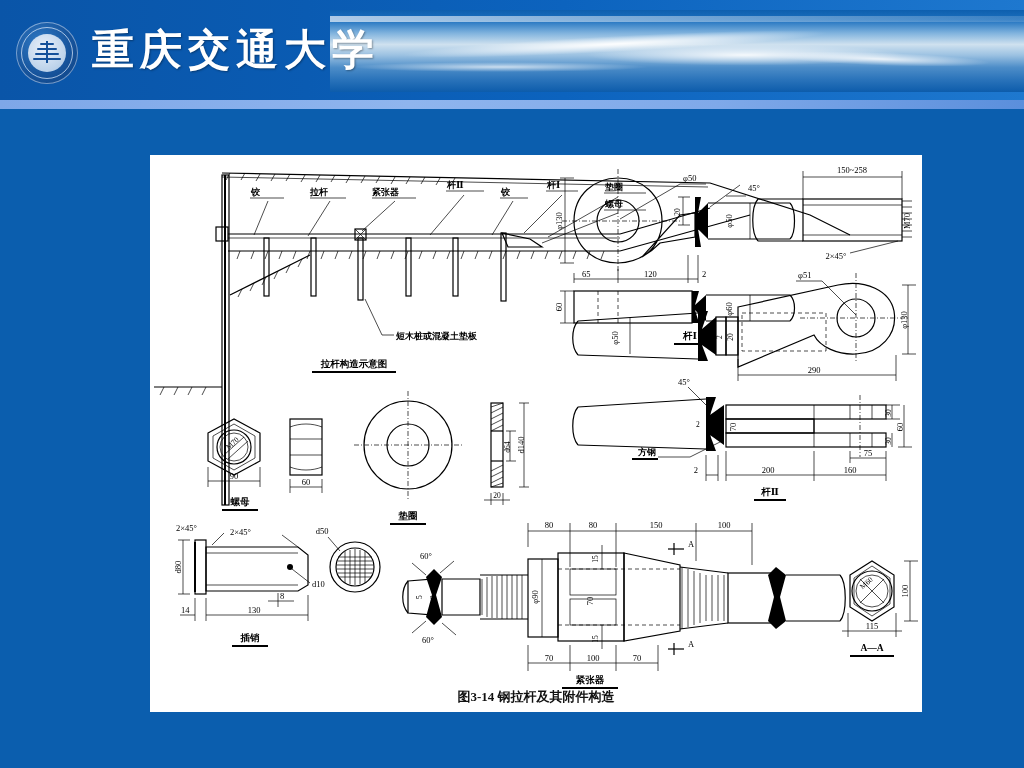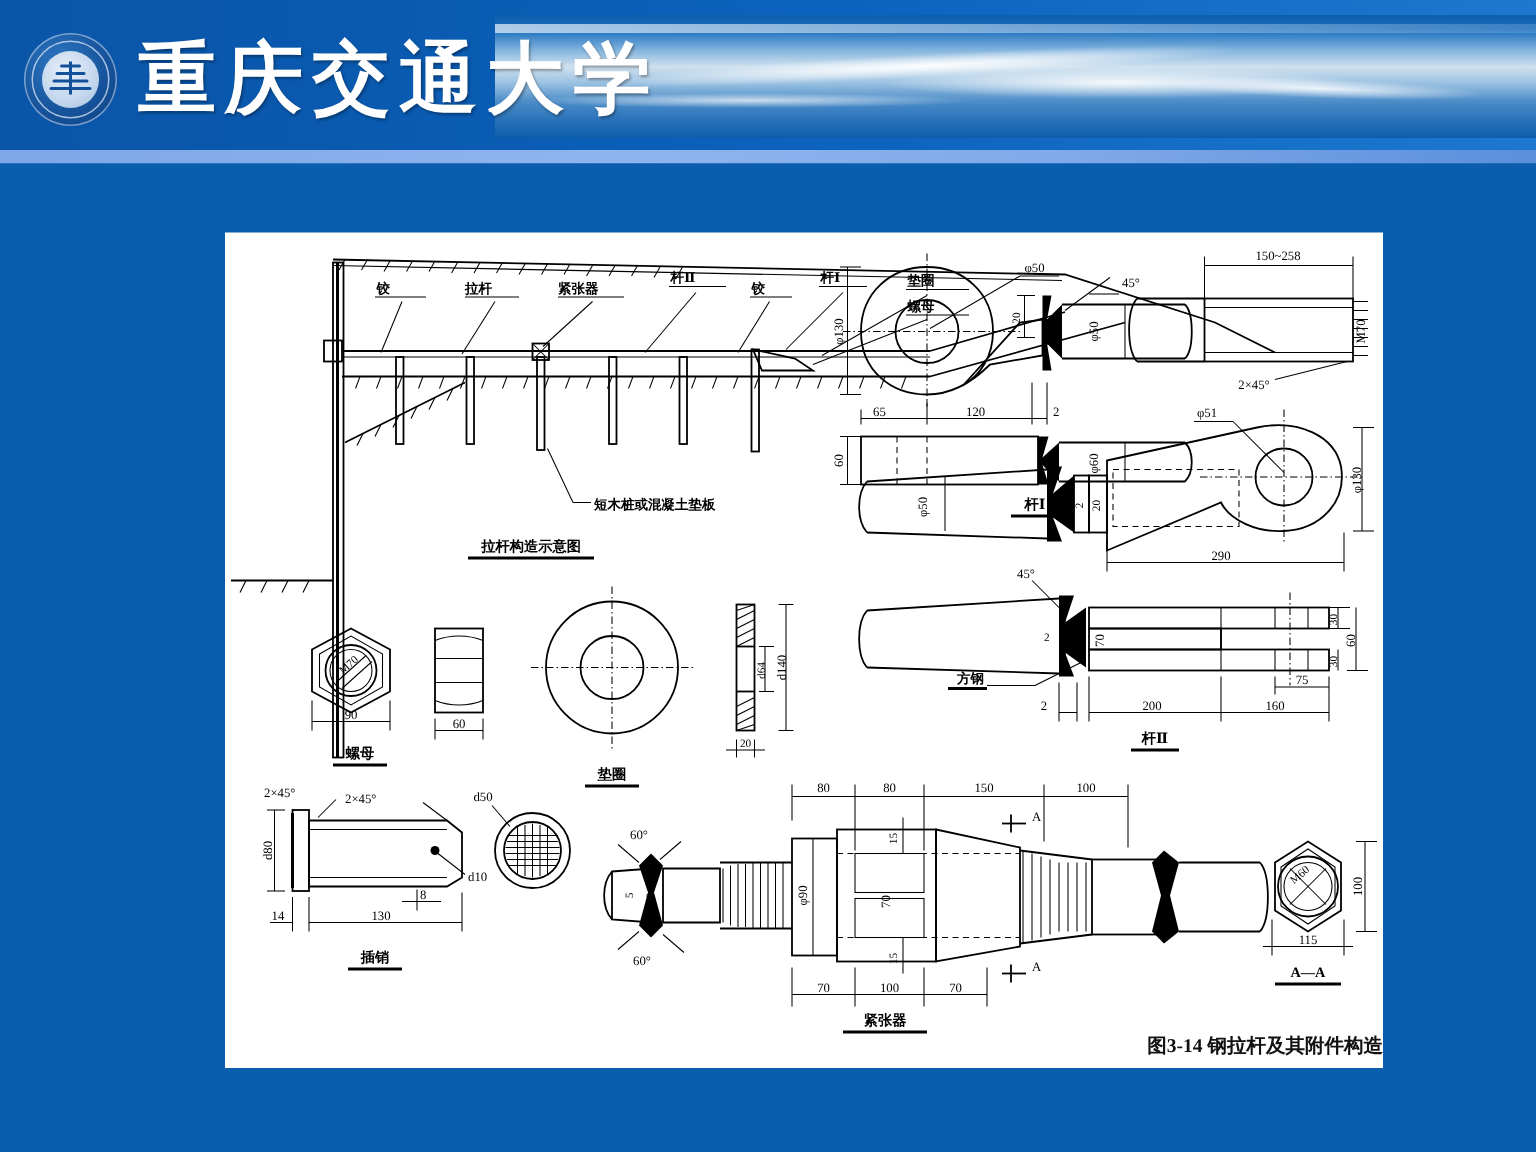--- a/index.html
+++ b/index.html
@@ -40,33 +40,33 @@
         background:radial-gradient(circle at 42% 36%,#e8f0fa 0%,#bcd2ea 70%,#9dbde0 100%);}
   .logo .arch{position:absolute;left:17px;top:17px;width:28px;height:28px;}
   .logo .arch i{position:absolute;left:0;right:0;height:2px;background:#14509a;border-radius:2px;}
   .logo .arch i:nth-child(1){top:4px;left:7px;right:7px;}
   .logo .arch i:nth-child(2){top:9px;left:4px;right:4px;}
   .logo .arch i:nth-child(3){top:14px;left:2px;right:2px;}
   .logo .arch i:nth-child(4){top:19px;left:0px;right:0px;}
   .logo .arch b{position:absolute;left:13px;top:2px;width:2px;height:22px;background:#14509a;}
 
   .univ-name{position:absolute;left:92px;top:24px;height:58px;color:#ffffff;
-     font-family:Liberation Sans, sans-serif;font-size:52px;font-weight:bold;
+     font-family:Liberation Mono, monospace;font-size:42px;font-weight:bold;
      letter-spacing:6px;line-height:58px;white-space:nowrap;
      text-shadow:1px 1px 2px rgba(0,0,0,.35);}
 
   .hdr-rule{position:absolute;left:0;top:100px;width:1024px;height:9px;
      background:linear-gradient(90deg,#7ea7e8 0%,#8fb5ee 40%,#7fa9e9 70%,#5b8fdc 100%);}
   .hdr-rule2{position:absolute;left:0;top:109px;width:1024px;height:3px;background:#0B5EAE;}
 
   
   .figure-panel{position:absolute;left:150px;top:155px;width:772px;height:557px;
       background:#ffffff;}
   .fig-svg{display:block;width:772px;height:557px;}
-  .fig-caption{position:absolute;left:0;right:0;bottom:6px;text-align:right;
+  .fig-caption{position:absolute;left:0;right:0;bottom:6px;text-align:center;
       font-family:"Liberation Serif","DejaVu Serif",serif;font-size:13px;font-weight:bold;color:#111;}
 
   text{font-family:"Liberation Serif","DejaVu Serif",serif;fill:#000;}
   .dim{font-size:8.5px;}
   .dim-s{font-size:7.5px;}
   .cn{font-family:"Liberation Serif","DejaVu Serif",serif;font-size:9px;font-weight:bold;}
   .cn-t{font-family:"Liberation Serif","DejaVu Serif",serif;font-size:9.5px;font-weight:bold;}
   .thin{stroke:#000;stroke-width:.7;fill:none;}
   .med{stroke:#000;stroke-width:1.2;fill:none;}
   .thick{stroke:#000;stroke-width:2;fill:none;}

